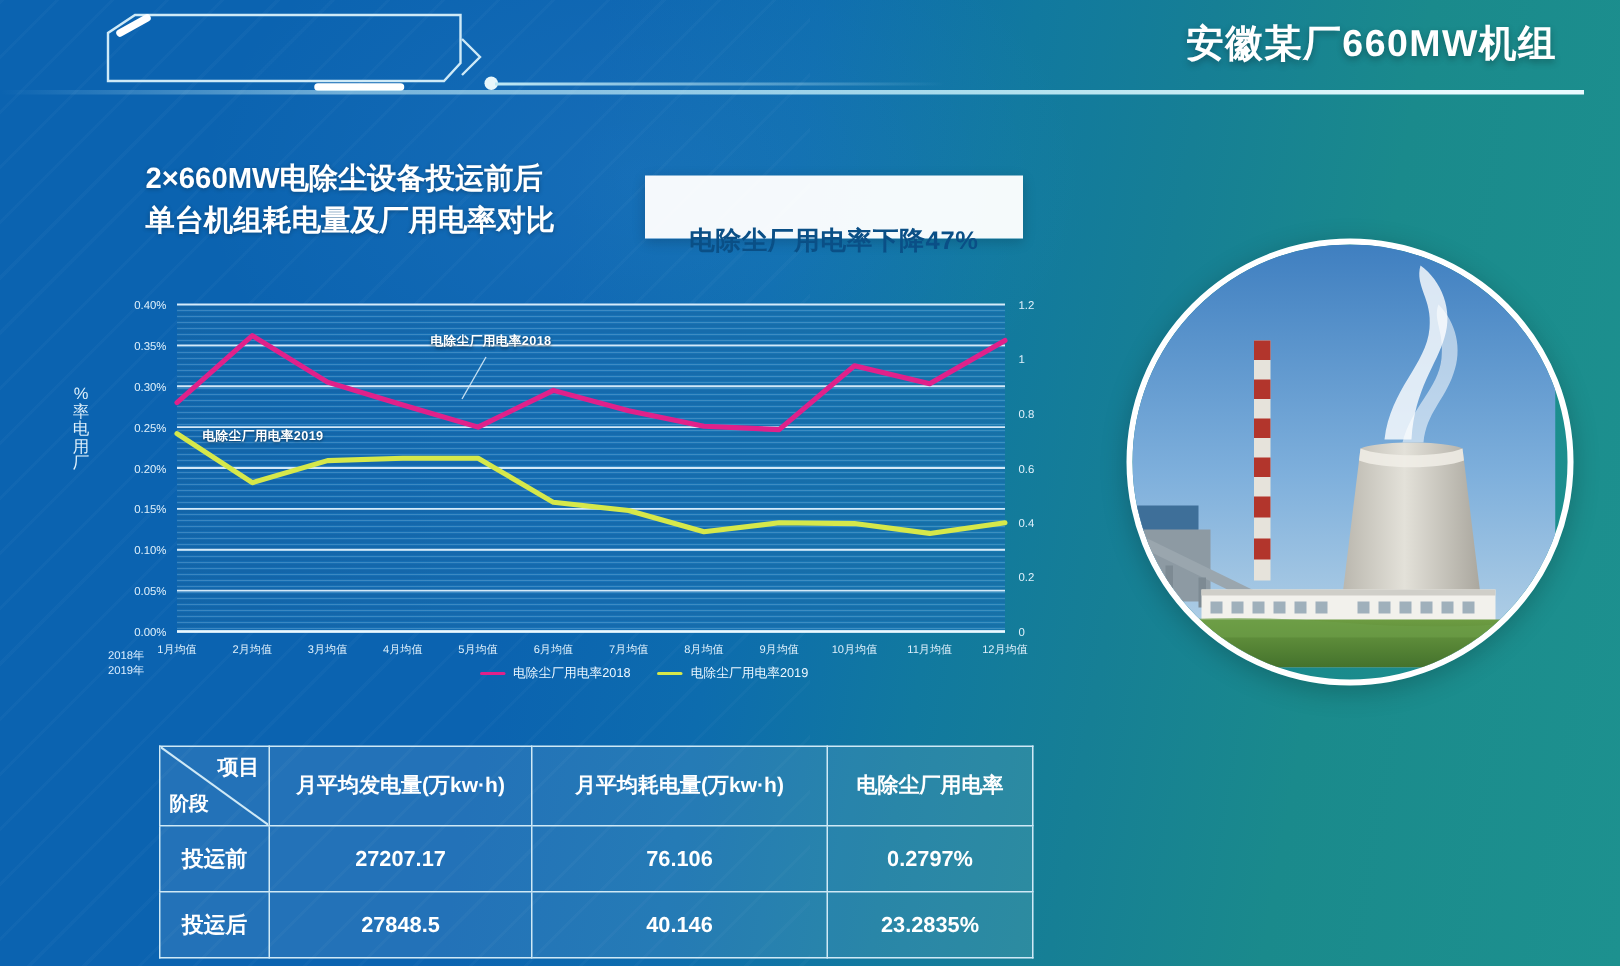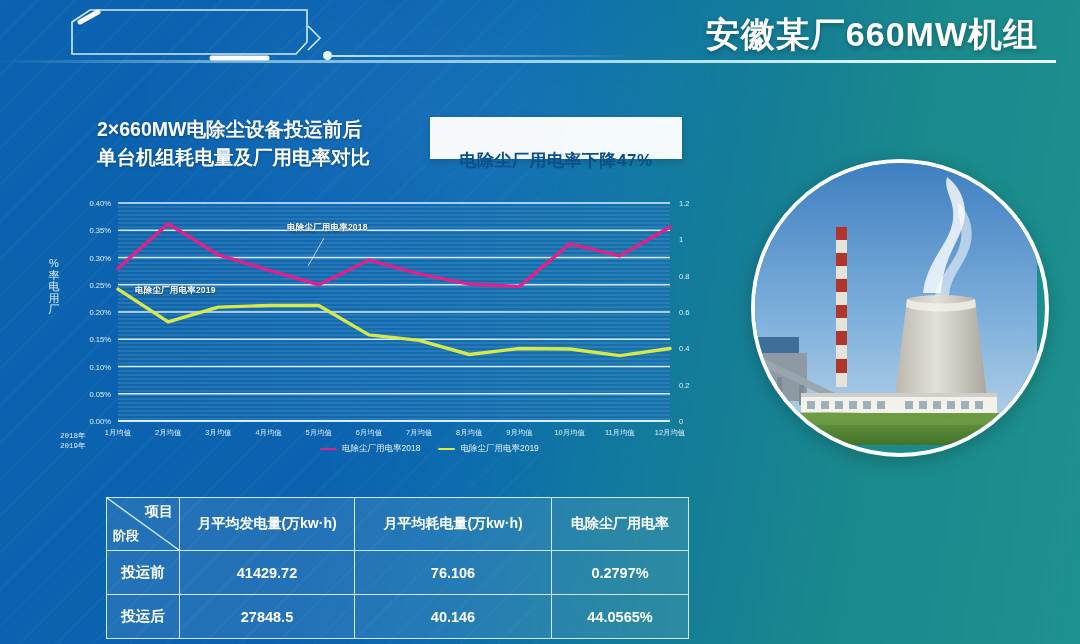--- a/index.html
+++ b/index.html
@@ -44,33 +44,33 @@
     position:absolute;left:330px;top:55px;width:300px;height:2px;
     background:linear-gradient(90deg,#bfe9f5,rgba(191,233,245,0));
   }
   .badge-dot{
     position:absolute;left:323px;top:51px;width:9px;height:9px;border-radius:50%;
     background:#e8f7fb;
   }
   
   .hdr-title{
     position:absolute;right:42px;top:12px;
-    color:#ffffff;font-size:34px;font-weight:bold;letter-spacing:1px;
+    color:#ffffff;font-size:25px;font-weight:bold;letter-spacing:1px;
     text-shadow:0 2px 5px rgba(0,0,0,.30);
     white-space:nowrap;
   }
   .hdr-rule{
     position:absolute;right:24px;top:60px;width:1056px;height:3px;
     background:linear-gradient(90deg,
       rgba(200,240,250,0) 0%, rgba(200,240,250,.55) 22%,
       rgba(200,240,250,.85) 62%, #e9fbff 92%, #e9fbff 100%);
   }
   
   .subtitle{
-    position:absolute;left:97px;top:115px;
+    position:absolute;left:97px;top:105px;
     color:#ffffff;font-size:19.5px;font-weight:bold;line-height:1.45;
     text-shadow:0 1px 3px rgba(0,0,0,.30);
     white-space:nowrap;
   }
   .kpi{
     position:absolute;left:430px;top:117px;
     width:252px;height:42px;
     background:rgba(255,255,255,.96);
     display:flex;align-items:center;justify-content:center;
     box-shadow:0 2px 8px rgba(0,0,0,.18);
@@ -96,22 +96,22 @@
   .annot-2018{left:287px;top:222px;}
   .annot-2019{left:135px;top:285px;}
   .legend{
     position:absolute;left:320px;top:443px;
     display:flex;align-items:center;gap:18px;
   }
   .lg{display:flex;align-items:center;gap:5px;}
   .lg i{display:block;width:17px;height:2.5px;border-radius:2px;}
   .lg span{color:#eaf6ff;font-size:8.5px;white-space:nowrap;}
   .yearlab{
-    position:absolute;left:60px;top:432px;
-    color:#dceeff;font-size:7.5px;line-height:1.28;font-family:Liberation Mono, monospace;
+    position:absolute;left:72px;top:432px;
+    color:#dceeff;font-size:7.5px;line-height:1.28;
   }
   
   .photo{
     position:absolute;left:751px;top:159px;width:290px;height:290px;
     border-radius:50%;
     border:4px solid #ffffff;
     overflow:hidden;
     box-shadow:0 4px 18px rgba(0,0,0,.22);
   }
   .photo svg{display:block;}
@@ -400,26 +400,26 @@
           <span class="botw">阶段</span>
         </th>
         <th class="c1">月平均发电量(万kw·h)</th>
         <th class="c2">月平均耗电量(万kw·h)</th>
         <th class="c3">电除尘厂用电率</th>
       </tr>
     </thead>
     <tbody>
       <tr>
         <td class="c0 rowlab">投运前</td>
-        <td class="c1">41429.72</td>
+        <td class="c1">27207.17</td>
         <td class="c2">76.106</td>
         <td class="c3">0.2797%</td>
       </tr>
       <tr>
         <td class="c0 rowlab">投运后</td>
         <td class="c1">27848.5</td>
         <td class="c2">40.146</td>
-        <td class="c3">44.0565%</td>
+        <td class="c3">23.2835%</td>
       </tr>
     </tbody>
   </table>
 
 </div>
 
 </body></html>

